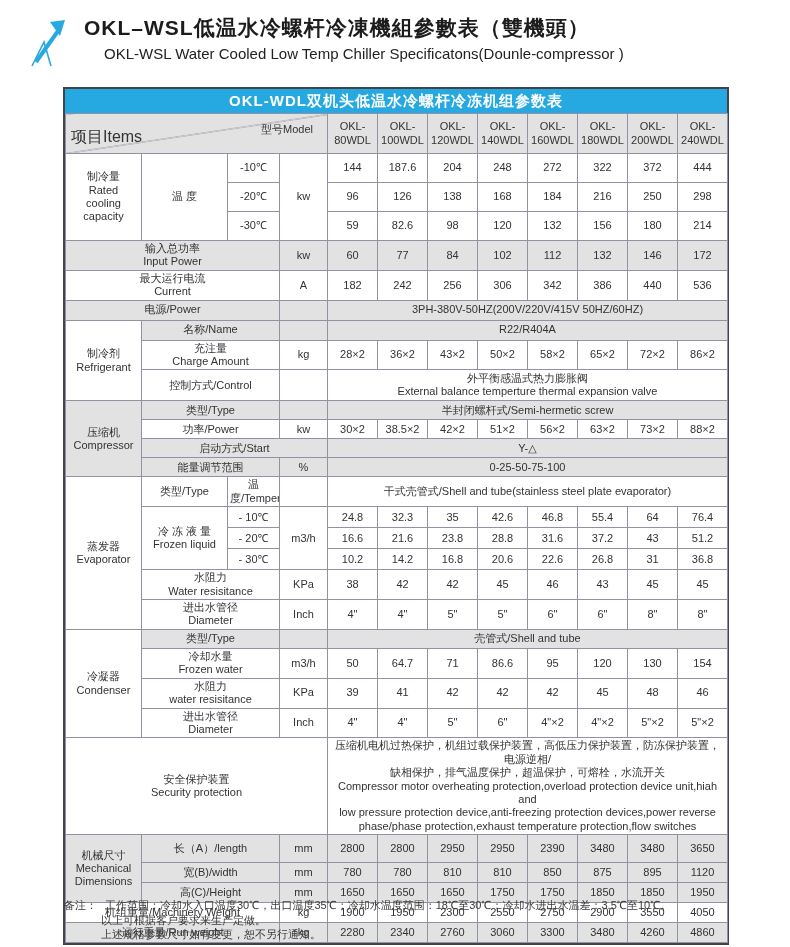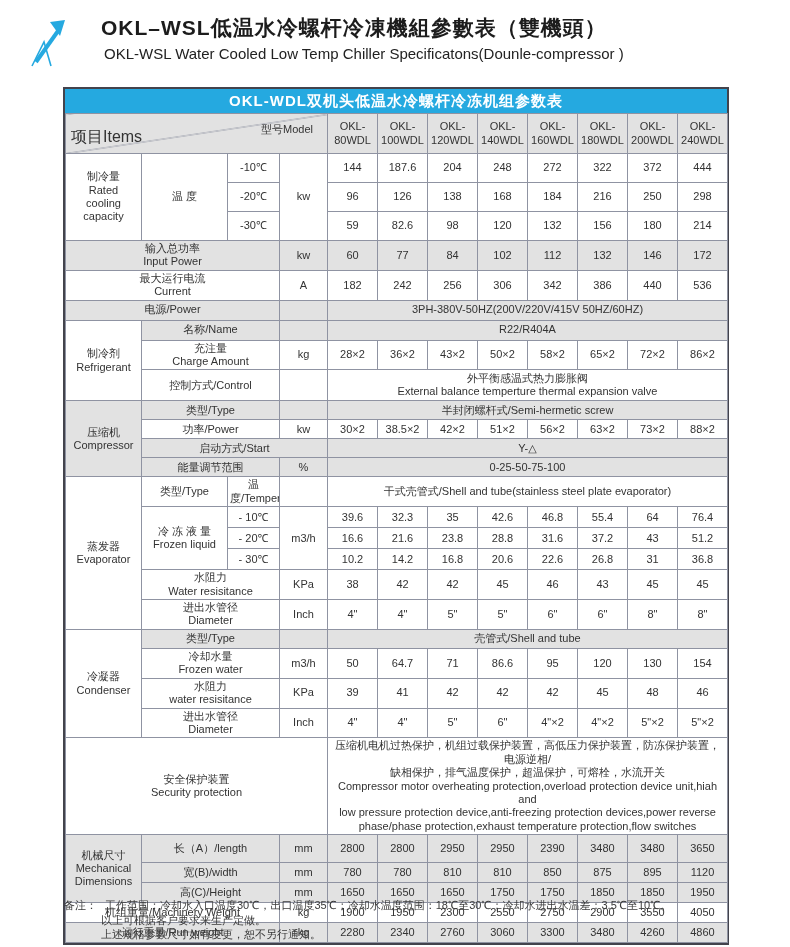--- a/index.html
+++ b/index.html
@@ -4,21 +4,21 @@
 <style>
   html,body{margin:0;padding:0;}
   body{
     width:790px;height:947px;background:#ffffff;position:relative;
     font-family:"Liberation Sans", sans-serif;color:#333;overflow:hidden;
   }
   
   .page-header{position:absolute;top:14px;left:28px;display:flex;align-items:flex-start;gap:12px;}
   .logo{width:44px;height:52px;flex:0 0 auto;margin-top:4px;}
   .titles{display:flex;flex-direction:column;}
-  .title-zh{font-size:21px;font-weight:bold;color:#1c1c1c;letter-spacing:1px;line-height:1.35;text-align:center;}
+  .title-zh{font-size:21px;font-weight:bold;color:#1c1c1c;letter-spacing:1px;line-height:1.35;}
   .title-en{font-size:15px;color:#222;line-height:1.3;margin-top:2px;margin-left:20px;}
   
   .tablewrap{position:absolute;left:63px;top:87px;width:666px;border:2px solid #43434c;box-sizing:border-box;}
   .titlebar{height:24px;line-height:24px;background:#25a9e0;color:#fff;text-align:center;
             font-size:15px;font-weight:bold;letter-spacing:1px;}
   table.spec{border-collapse:collapse;width:100%;table-layout:fixed;}
   table.spec td{
     border:1px solid #8f93a2;text-align:center;vertical-align:middle;
     font-size:11px;color:#333;padding:1px 2px;white-space:pre-line;line-height:1.22;
     overflow:hidden;background:#fff;
@@ -224,21 +224,21 @@
           <td class="lbl">类型/Type</td>
           <td class="lbl">温度/Temperature</td>
           <td class="unit"></td>
           <td class="val" colspan="8">干式壳管式/Shell and tube(stainless steel plate evaporator)</td>
         </tr>
         <tr style="height: 21px;">
           <td class="lbl" rowspan="3">冷 冻 液 量
 Frozen liquid</td>
           <td class="lbl">- 10℃</td>
           <td class="unit" rowspan="3">m3/h</td>
-          <td class="data">39.6</td>
+          <td class="data">24.8</td>
           <td class="data">32.3</td>
           <td class="data">35</td>
           <td class="data">42.6</td>
           <td class="data">46.8</td>
           <td class="data">55.4</td>
           <td class="data">64</td>
           <td class="data">76.4</td>
         </tr>
         <tr style="height: 21px;">
           <td class="lbl">- 20℃</td>

